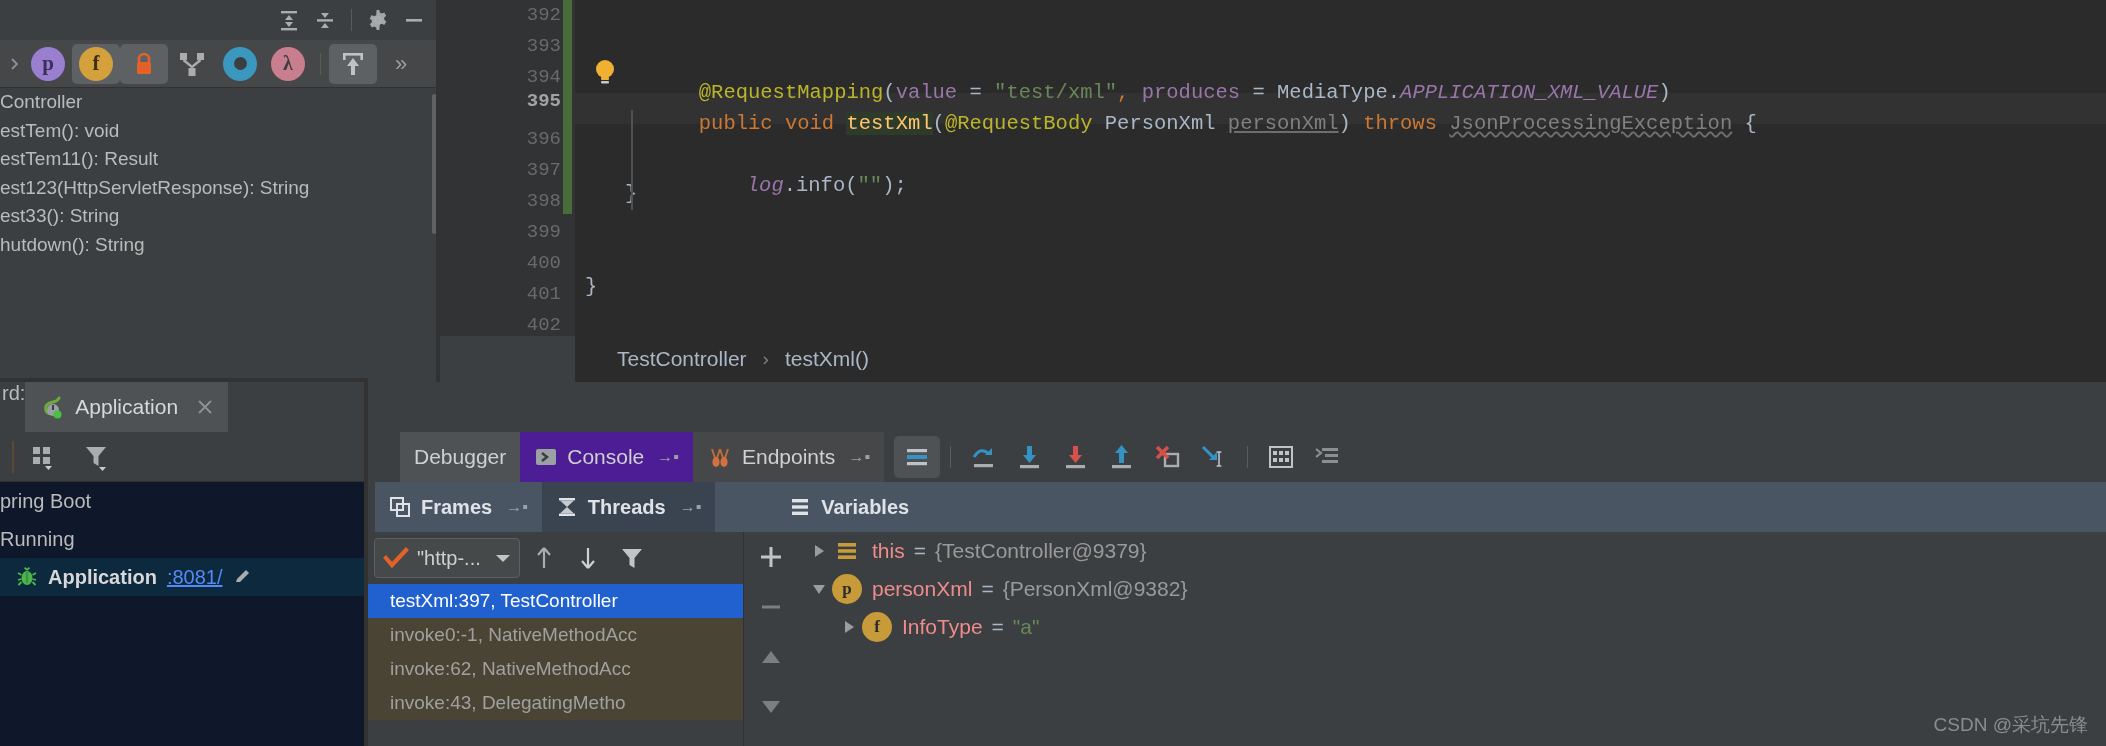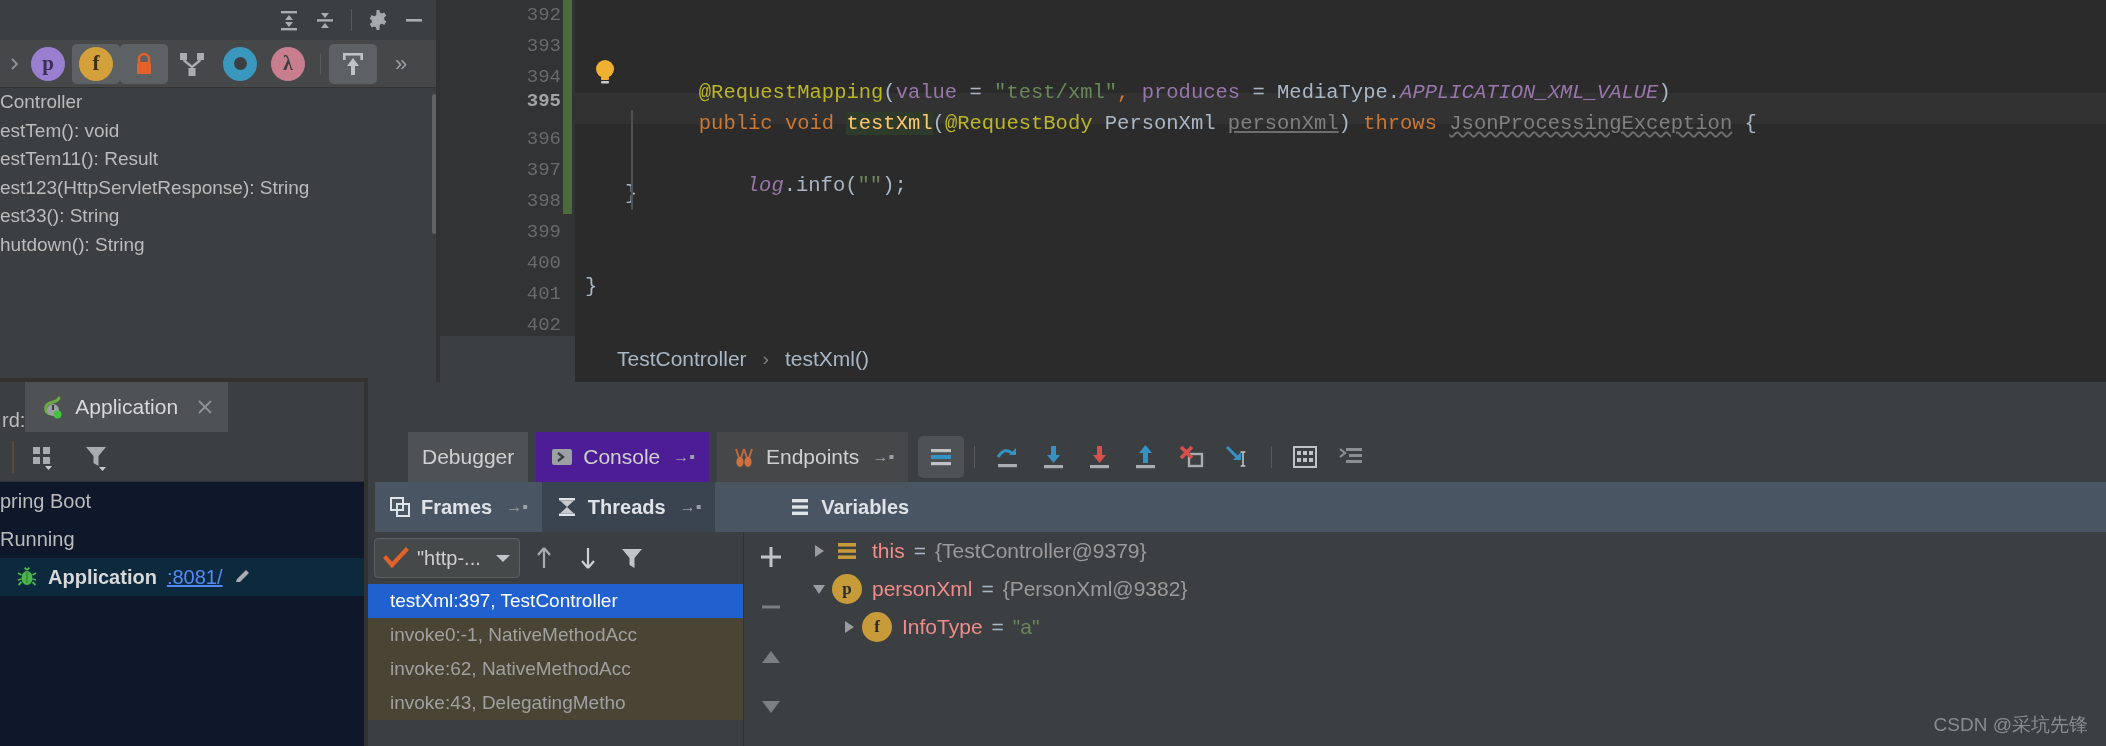--- a/index.html
+++ b/index.html
@@ -41,34 +41,34 @@
   .k-gray{color:#808080;}
   .k-meth{color:#ffc66d;}
   .wavy{text-decoration:underline; text-decoration-style:wavy; text-decoration-color:#6e6e6e;}
   .underl{text-decoration:underline;text-decoration-color:#6e6e6e;}
   #line395hl{left:575px;top:93px;width:1531px;height:31px;background:#323232;}
   #breadcrumb{left:575px;top:336px;width:1531px;height:46px;background:#2b2b2b;
         display:flex;align-items:center;font-size:21px;color:#a9b7c6;padding-left:42px;box-sizing:border-box;}
   #breadcrumb .sepc{margin:0 16px;color:#808080;font-size:19px;}
 
   
-  #svc-tabstrip{left:0;top:382px;width:368px;height:50px;background:#3c3f41;border-bottom:1px solid #323232;display:flex;align-items:flex-end;}
+  #svc-tabstrip{left:0;top:382px;width:368px;height:50px;background:#3c3f41;border-bottom:1px solid #323232;display:flex;align-items:flex-start;}
   #svc-tabstrip .lbl{font-size:20px;color:#bbbbbb;padding:0 0 0 2px;}
   #svc-tab{height:50px;display:flex;align-items:center;background:#4e5254;padding:0 14px;gap:10px;}
   #svc-tab .nm{font-size:21px;color:#d8d8d8;}
   #svc-toolbar{left:0;top:432px;width:368px;height:50px;background:#3c3f41;
         display:flex;align-items:center;padding-left:30px;gap:22px;box-sizing:border-box;border-bottom:1px solid #323232;}
   #svc-tree{left:0;top:482px;width:368px;height:264px;background:#0f172a;}
   #svc-tree .srow{height:38px;line-height:38px;font-size:20px;color:#bbbbbb;white-space:nowrap;padding-left:0px;}
   #svc-tree .srow.sel{background:#0d293e;}
   .link{color:#548af7;text-decoration:underline;}
 
   
   #dbg-tabrow{left:368px;top:432px;width:1738px;height:50px;background:#3c3f41;display:flex;align-items:center;}
-  .dtab{height:50px;display:flex;align-items:center;gap:9px;padding:0 14px;font-size:21px;color:#d0d0d0;margin-left:8px;}
+  .dtab{height:50px;display:flex;align-items:center;gap:9px;padding:0 14px;font-size:21px;color:#d0d0d0;}
   .dtab.active{background:#4e5254;}
   .pinmark{color:#9aa0a6;font-size:16px;margin-left:4px;}
   .tbtn{width:46px;height:42px;display:flex;align-items:center;justify-content:center;border-radius:5px;}
   .tbtn.on{background:#4e5254;}
 
   #dbg-subtabs{left:368px;top:482px;width:1738px;height:50px;background:#4a5564;display:flex;align-items:center;}
   .stab{height:50px;display:flex;align-items:center;gap:10px;padding:0 14px;font-size:20px;color:#dfe2e6;font-weight:bold;}
   .stab.dark{background:#3a4450;}
   #subtab-gap{width:60px;height:50px;background:#4a5564;}
 

